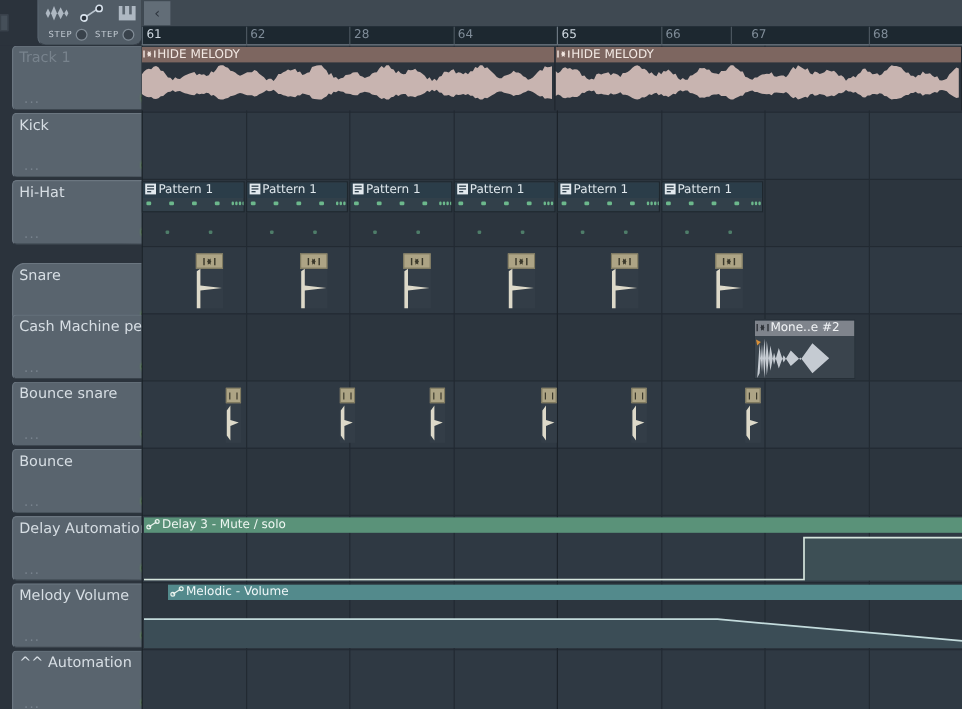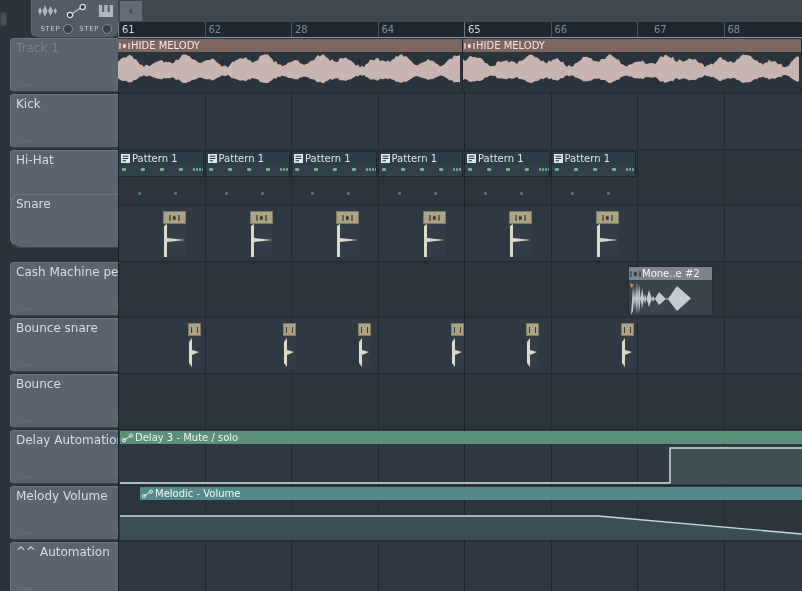--- a/index.html
+++ b/index.html
@@ -221,21 +221,21 @@
 
   <div class="ruler-back"></div>
   <div class="collapse-btn">‹</div>
   <div class="ruler" id="ruler">
       <div class="rtick major" style="left: 0px; width: 86.5px;">61</div>
       <div class="rtick" style="left: 86.5px; width: 86.5px;">62</div>
       <div class="rtick" style="left: 173px; width: 86.5px;">28</div>
       <div class="rtick" style="left: 259.5px; width: 86.5px;">64</div>
       <div class="rtick major" style="left: 346px; width: 86.5px;">65</div>
       <div class="rtick" style="left: 432.5px; width: 86.5px;">66</div>
-      <div class="rtick" style="left: 519px; width: 86.5px; padding-left: 16px;">67</div>
+      <div class="rtick" style="left: 491px; width: 86.5px; padding-left: 16px;">67</div>
       <div class="rtick" style="left: 605.5px; width: 86.5px;">68</div>
     </div>
 
   <div class="tracks-col" id="tracks-col">
       <div class="track-head dim" style="top: 0px; height: 54px;">
         <span class="th-name">Track 1</span>
         <span class="th-dots">...</span>
         <span class="th-led"></span>
         <span class="th-arrow"></span>
       </div>
@@ -244,21 +244,21 @@
         <span class="th-dots">...</span>
         <span class="th-led"></span>
         <span class="th-arrow"></span>
       </div>
       <div class="track-head" style="top: 112px; height: 54px;">
         <span class="th-name">Hi-Hat</span>
         <span class="th-dots">...</span>
         <span class="th-led"></span>
         <span class="th-arrow"></span>
       </div>
-      <div class="track-head" style="top: 156px; height: 54px; border-radius: 11px;">
+      <div class="track-head" style="top: 181px; height: 54px; border-radius: 11px;">
         <span class="th-name">Snare</span>
         <span class="th-dots">...</span>
         <span class="th-led"></span>
         <span class="th-arrow"></span>
       </div>
       <div class="track-head" style="top: 224px; height: 54px;">
         <span class="th-name">Cash Machine perc</span>
         <span class="th-dots">...</span>
         <span class="th-led"></span>
         <span class="th-arrow"></span>

